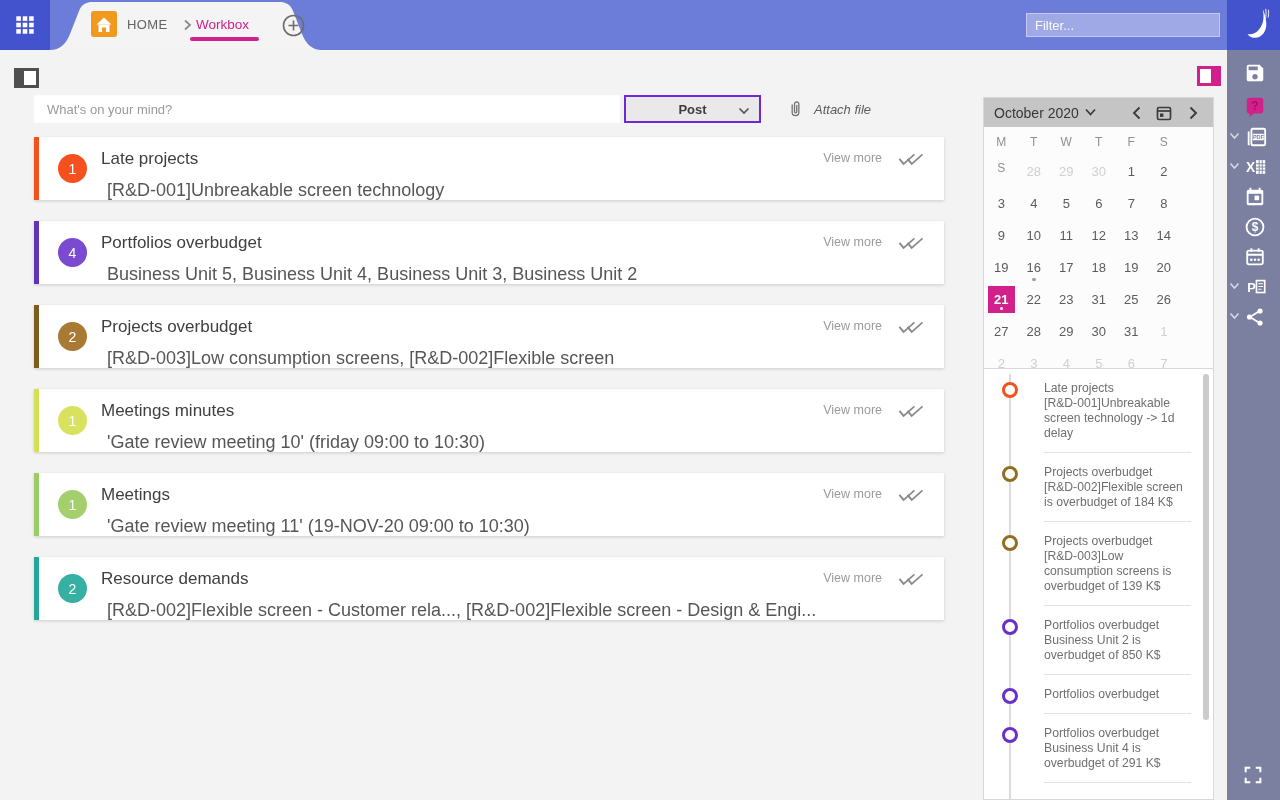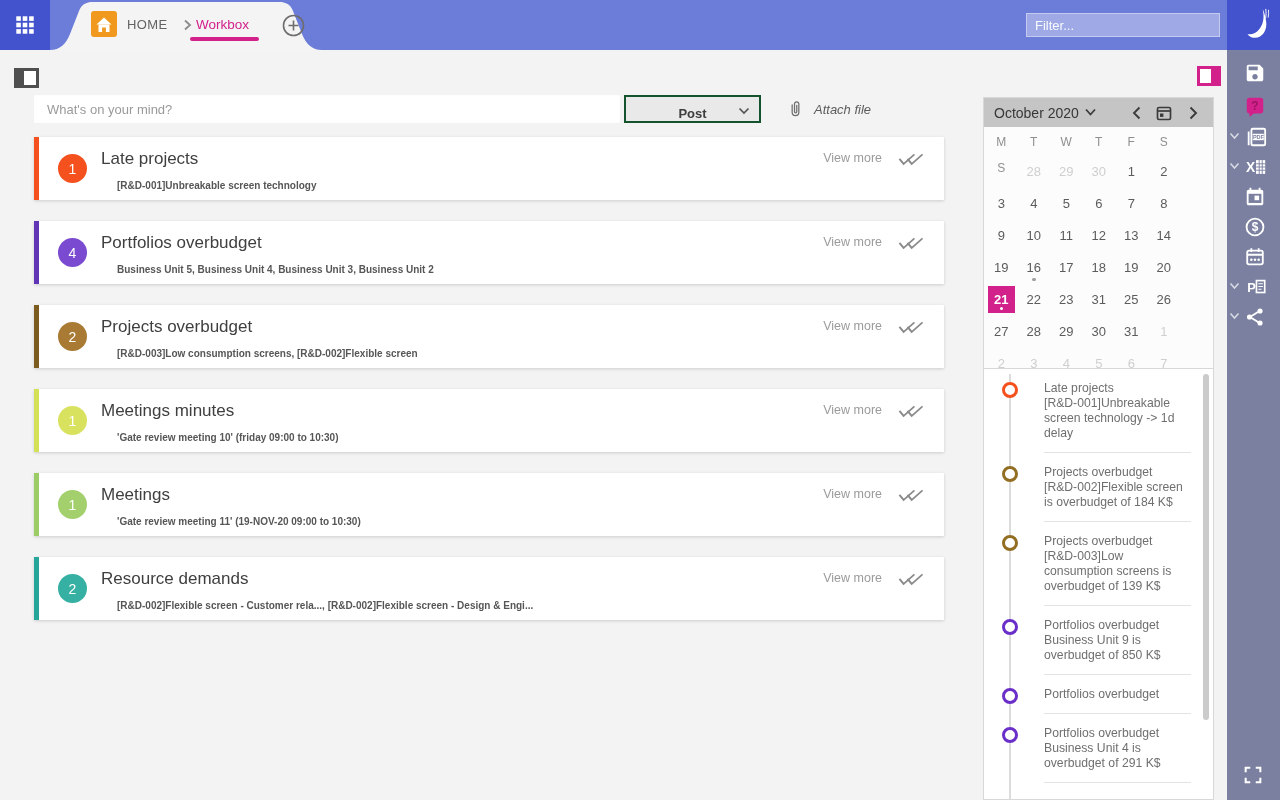--- a/index.html
+++ b/index.html
@@ -35,35 +35,35 @@
   .toggle-left .fill { left:0; }
   .toggle-right { left:1197px; top:66px; width:24px; height:20px; border-color:#d2218a; }
   .toggle-right .fill { right:0; background:#d2218a; }
 
   
   .composer-input { position:absolute; left:34px; top:95px; width:586px; height:28px; background:#fff;
                     border:1px solid #fdfdfd; font-size:13px; color:#ef4444; padding:0 12px; outline:none;
                     font-family:inherit; }
   .composer-input::placeholder { color:#9a9a9a; }
   .post-btn { position:absolute; left:624px; top:95px; width:137px; height:28px; background:#e9e9e9;
-              border:2px solid #14532d; display:flex; align-items:flex-end; justify-content:center;
+              border:2px solid #6d28d9; display:flex; align-items:center; justify-content:center;
               cursor:pointer; }
   .post-btn span { font-size:13px; font-weight:bold; color:#3d3d3d; }
   .post-btn svg { position:absolute; right:9px; top:10px; }
   .attach-btn { position:absolute; left:788px; top:98px; display:flex; align-items:center; gap:11px;
                 cursor:pointer;font-style:italic; }
   .attach-btn span { font-size:13px; color:#5c5c5c; }
 
   
   .card { position:absolute; left:34px; width:910px; height:63px; background:#fff;
           border-left:5px solid #999; box-shadow:0 1px 3px rgba(0,0,0,.16); }
   .badge { position:absolute; left:19px; top:17px; width:29px; height:29px; border-radius:50%;
            color:#fff; font-size:14px; display:flex; align-items:center; justify-content:center; }
   .card-title { position:absolute; left:62px; top:12px; font-size:17px; color:#3f3f3f; }
-  .card-subtitle { position:absolute; left:78px; top:43px; font-size:10px; font-weight:bold;
+  .card-subtitle { position:absolute; left:68px; top:43px; font-size:18px; font-weight:normal;
                    color:#565656; cursor:pointer; }
   .view-more { position:absolute; right:62px; top:14px; font-size:12.5px; color:#9b9b9b; cursor:pointer; }
   .dblcheck { position:absolute; right:20px; top:13px; cursor:pointer; }
 
   
   .cal-panel { position:absolute; left:983px; top:97px; width:231px; background:#fcfcfc;
                border:1px solid #d8d8d8; }
   .cal-header { height:29px; background:#c5c5c5; position:relative; display:flex; align-items:center; }
   .cal-title { font-size:14px; color:#373737; margin-left:10px; cursor:pointer; }
   .cal-title-chev { margin-left:5px; cursor:pointer; }
@@ -432,21 +432,21 @@
           <div class="alert-ring" style="border-color: rgb(146, 110, 34);"></div>
           <div class="alert-text">
             <div>Projects overbudget</div>
             <div>[R&amp;D-003]Low consumption screens is overbudget of 139 K$</div>
           </div>
         </div>
         <div class="alert-item">
           <div class="alert-ring" style="border-color: rgb(106, 47, 201);"></div>
           <div class="alert-text">
             <div>Portfolios overbudget</div>
-            <div>Business Unit 9 is overbudget of 850 K$</div>
+            <div>Business Unit 2 is overbudget of 850 K$</div>
           </div>
         </div>
         <div class="alert-item">
           <div class="alert-ring" style="border-color: rgb(106, 47, 201);"></div>
           <div class="alert-text">
             <div>Portfolios overbudget</div>
           </div>
         </div>
         <div class="alert-item">
           <div class="alert-ring" style="border-color: rgb(106, 47, 201);"></div>

